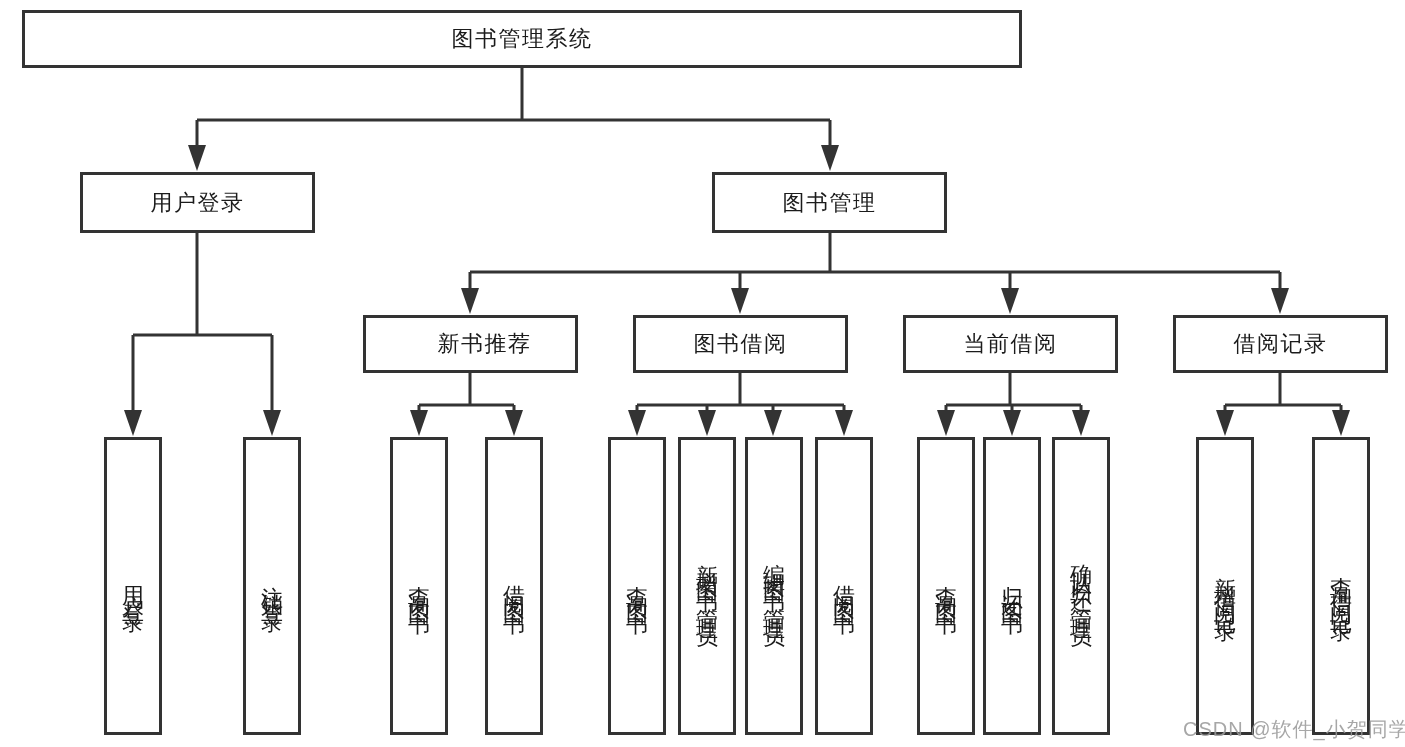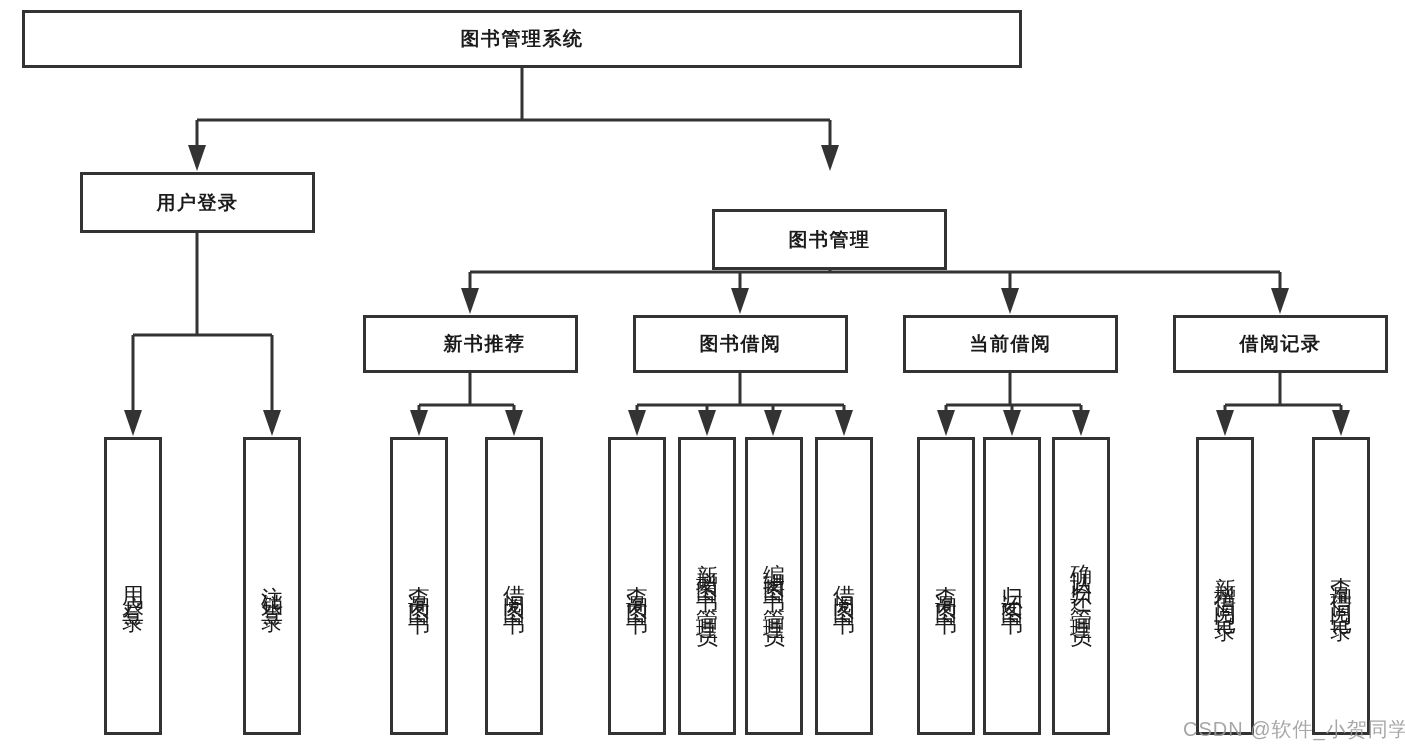--- a/index.html
+++ b/index.html
@@ -6,21 +6,21 @@
   .canvas {
     position:relative; width:1405px; height:747px; background:#ffffff;
     font-family:"Liberation Sans", sans-serif; overflow:hidden;
   }
   .wires { position:absolute; left:0; top:0; width:1405px; height:747px; }
   .node {
     position:absolute; background:#ffffff; border:3px solid #333333;
     box-sizing:border-box; display:flex; align-items:center; justify-content:center;
     color:#1b1b1b; z-index:2;
   }
-  .h-node { font-size:19px; letter-spacing:1.5px;font-weight:bold; }
+  .h-node { font-size:22px; letter-spacing:1.5px; }
   .v-node {
     writing-mode:vertical-rl; text-orientation:mixed;
     font-size:22px; letter-spacing:9px; line-height:1;
   }
   .watermark {
     position:absolute; left:1183px; top:716px; z-index:6;
     font-size:20px; color:#9b9b9b; opacity:0.88; white-space:nowrap; letter-spacing:1px;
   }
 </style>
 </head>
@@ -57,21 +57,21 @@
       <polygon points="1003,410 1021,410 1012,436"></polygon>
       <polygon points="1072,410 1090,410 1081,436"></polygon>
       <polygon points="1216,410 1234,410 1225,436"></polygon>
       <polygon points="1332,410 1350,410 1341,436"></polygon>
     </g>
   </svg>
 
   <div class="node h-node" style="left:22px; top:10px; width:1000px; height:58px;">图书管理系统</div>
 
   <div class="node h-node" style="left:80px; top:172px; width:235px; height:61px;">用户登录</div>
-  <div class="node h-node" style="left:712px; top:172px; width:235px; height:61px;margin-top:37px;">图书管理</div>
+  <div class="node h-node" style="left:712px; top:172px; width:235px; height:61px;">图书管理</div>
 
   <div class="node h-node" style="left:363px; top:315px; width:215px; height:58px;padding-left:28px;">新书推荐</div>
   <div class="node h-node" style="left:633px; top:315px; width:215px; height:58px;">图书借阅</div>
   <div class="node h-node" style="left:903px; top:315px; width:215px; height:58px;">当前借阅</div>
   <div class="node h-node" style="left:1173px; top:315px; width:215px; height:58px;">借阅记录</div>
 
   <div class="node v-node" style="left:104px; top:437px; width:58px; height:298px;">用户登录</div>
   <div class="node v-node" style="left:243px; top:437px; width:58px; height:298px;">注销登录</div>
 
   <div class="node v-node" style="left:390px; top:437px; width:58px; height:298px;">查询图书</div>

